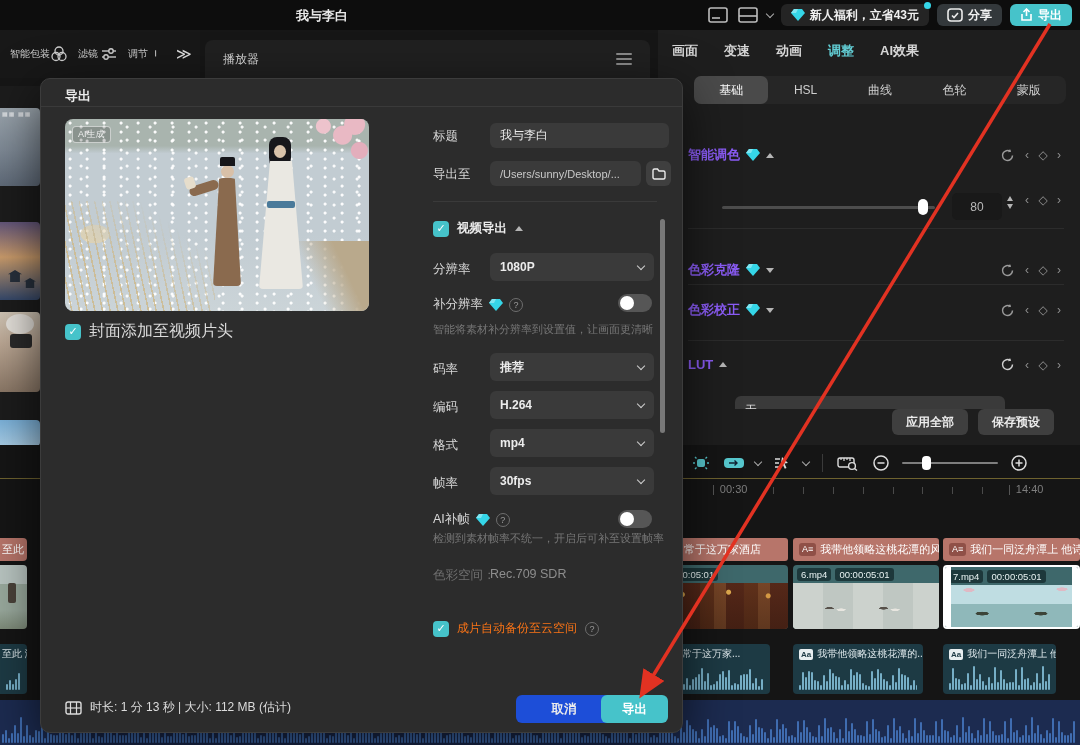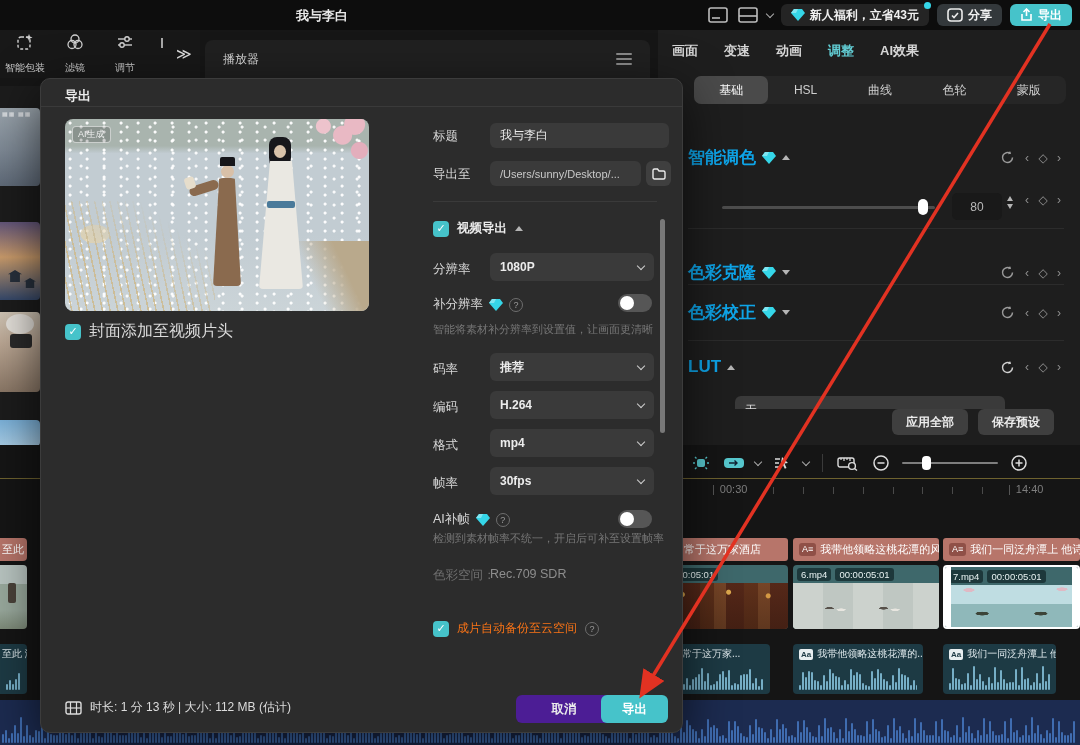--- a/index.html
+++ b/index.html
@@ -14,21 +14,21 @@
   #topbar-right { right:8px; top:4px; height:22px; display:flex; align-items:center; gap:8px; }
   .tb-ic { width:22px; height:18px; display:flex; align-items:center; justify-content:center; }
   .promo-pill { position:relative; height:22px; background:#242424; border-radius:6px; display:flex; align-items:center; gap:5px; padding:0 10px; font-size:12px; color:#f0f0f0; font-weight:bold; }
   .promo-dot { position:absolute; right:-2px; top:-2px; width:7px; height:7px; border-radius:50%; background:#35d6e8; }
   .btn-share { height:22px; background:#33383b; border-radius:6px; display:flex; align-items:center; gap:5px; padding:0 10px; font-size:12px; color:#f0f0f0; font-weight:bold; }
   .btn-export-top { height:22px; background:#46c3ca; border-radius:6px; display:flex; align-items:center; gap:5px; padding:0 10px; font-size:12px; color:#fff; font-weight:bold; }
   .chev-s { width:6px; height:6px; border-right:1.5px solid #aaa; border-bottom:1.5px solid #aaa; transform:rotate(45deg); margin-top:-3px; }
 
   
   #left-toolbar { left:0; top:30px; width:200px; height:48px; background:#181818; display:flex; align-items:center; z-index:2; }
-  .lt-item { width:50px; display:flex; flex-direction:column; align-items:center; gap:10px; }
+  .lt-item { width:50px; display:flex; flex-direction:row; align-items:center; gap:10px; }
   .lt-item .lbl { font-size:10px; color:#c9c9c9; white-space:nowrap; }
   #lt-expand { font-size:15px; color:#e0e0e0; margin-left:2px; letter-spacing:-2px; }
 
   
   #left-panel { left:0; top:86px; width:46px; height:360px; background:#1c1c1c; z-index:1; }
   .strip-thumb { left:0; width:40px; border-radius:0 4px 4px 0; }
   #thumb-1 { top:22px; height:78px; background:linear-gradient(#9aa4ac,#7d8894 55%,#5f6a78); }
   #thumb-1 .cap { font-size:6px; color:#fff; opacity:.8; padding:2px; letter-spacing:1px; }
   #thumb-2 { top:136px; height:78px; background:linear-gradient(#62557a 0%,#c89a6a 45%,#35486a 100%); }
   #thumb-2 .hut { position:absolute; left:8px; bottom:18px; width:14px; height:12px; background:#27303c; clip-path:polygon(50% 0,100% 35%,85% 35%,85% 100%,15% 100%,15% 35%,0 35%); }
@@ -47,21 +47,21 @@
   .hamburger i { height:2px; background:#8a8a8a; border-radius:1px; }
 
   
   #right-panel { left:658px; top:30px; width:422px; height:415px; background:#1e1e1e; z-index:2; }
   #rp-tabs { display:flex; gap:26px; padding:12px 0 10px 14px; font-size:13px; color:#d6d6d6; font-weight:bold; }
   .rp-tab.active { color:#62cdd4; }
   #rp-subbar { margin:6px 14px 0 36px; height:28px; background:#262626; border-radius:8px; display:flex; }
   .subtab { flex:1; display:flex; align-items:center; justify-content:center; font-size:12px; color:#cfcfcf; border-radius:7px; }
   .subtab.active { background:#4a4a4a; color:#fff; }
   .rp-row { position:absolute; left:30px; right:16px; display:flex; align-items:center; }
-  .rp-label { font-size:17px; color:#0ea5e9; font-weight:bold; display:flex; align-items:center; gap:6px; }
+  .rp-label { font-size:13px; color:#8b5cf6; font-weight:bold; display:flex; align-items:center; gap:6px; }
   .rp-icons { margin-left:auto; display:flex; align-items:center; gap:10px; color:#9a9a9a; }
   .kf { font-size:12px; color:#8f8f8f; letter-spacing:3px; white-space:nowrap; }
   .rp-divider { position:absolute; left:30px; right:16px; height:1px; background:#2c2c2c; }
   .tri-up { width:0; height:0; border-left:4px solid transparent; border-right:4px solid transparent; border-bottom:5px solid #b5b5b5; }
   .tri-down { width:0; height:0; border-left:4px solid transparent; border-right:4px solid transparent; border-top:5px solid #b5b5b5; }
   #rp-slider-track { position:absolute; left:64px; top:176px; width:213px; height:3px; background:#4d4d4d; border-radius:2px; }
   #rp-slider-knob { position:absolute; left:196px; top:-7px; width:10px; height:16px; border-radius:5px; background:#fff; }
   #rp-value-box { position:absolute; left:294px; top:163px; width:50px; height:27px; background:#191919; border-radius:5px; color:#b9b9b9; font-size:12px; display:flex; align-items:center; justify-content:center; }
   .stepper { position:absolute; left:349px; top:166px; display:flex; flex-direction:column; gap:3px; }
   .stepper .tri-up,.stepper .tri-down { border-left-width:3.5px; border-right-width:3.5px; }
@@ -155,21 +155,21 @@
   .ddbox .chev-s { margin-left:auto; border-color:#cfcfcf; }
   .toggle { position:absolute; left:577px; width:34px; height:18px; background:#565656; border-radius:9px; }
   .toggle .knob { position:absolute; left:2px; top:2px; width:14px; height:14px; border-radius:50%; background:#fff; }
   .help { width:14px; height:14px; border:1px solid #6e6e6e; border-radius:50%; color:#9a9a9a; font-size:9px; display:flex; align-items:center; justify-content:center; }
   .gem { width:14px; height:12px; flex:none; }
   #dlg-scroll { left:619px; top:140px; width:5px; height:214px; background:#787878; border-radius:3px; }
   #row-divider { left:392px; top:122px; width:224px; height:1px; background:#3a3a3a; }
   #colorspace-label { color:#6f6f6f; }
   #colorspace-value { position:absolute; left:449px; font-size:12.5px; color:#8d8d8d; }
   #dlg-footer-info { left:24px; top:620px; display:flex; align-items:center; gap:8px; font-size:12px; color:#dcdcdc; }
-  #btn-cancel { left:475px; top:616px; width:96px; height:28px; background:#4c1d95; border-radius:6px; color:#ececec; font-size:12.5px; font-weight:bold; display:flex; align-items:center; justify-content:center; }
+  #btn-cancel { left:475px; top:616px; width:96px; height:28px; background:#1d4ed8; border-radius:6px; color:#ececec; font-size:12.5px; font-weight:bold; display:flex; align-items:center; justify-content:center; }
   #btn-confirm { left:560px; top:616px; width:67px; height:28px; background:#46c3ca; border-radius:6px; color:#fff; font-size:12.5px; font-weight:bold; display:flex; align-items:center; justify-content:center; }
 
   #arrow-svg { position:absolute; left:0; top:0; width:1080px; height:745px; z-index:60; pointer-events:none; }
 </style>
 </head>
 <body>
 
 <div id="stage">
 
   <div class="abs" id="topbar">

